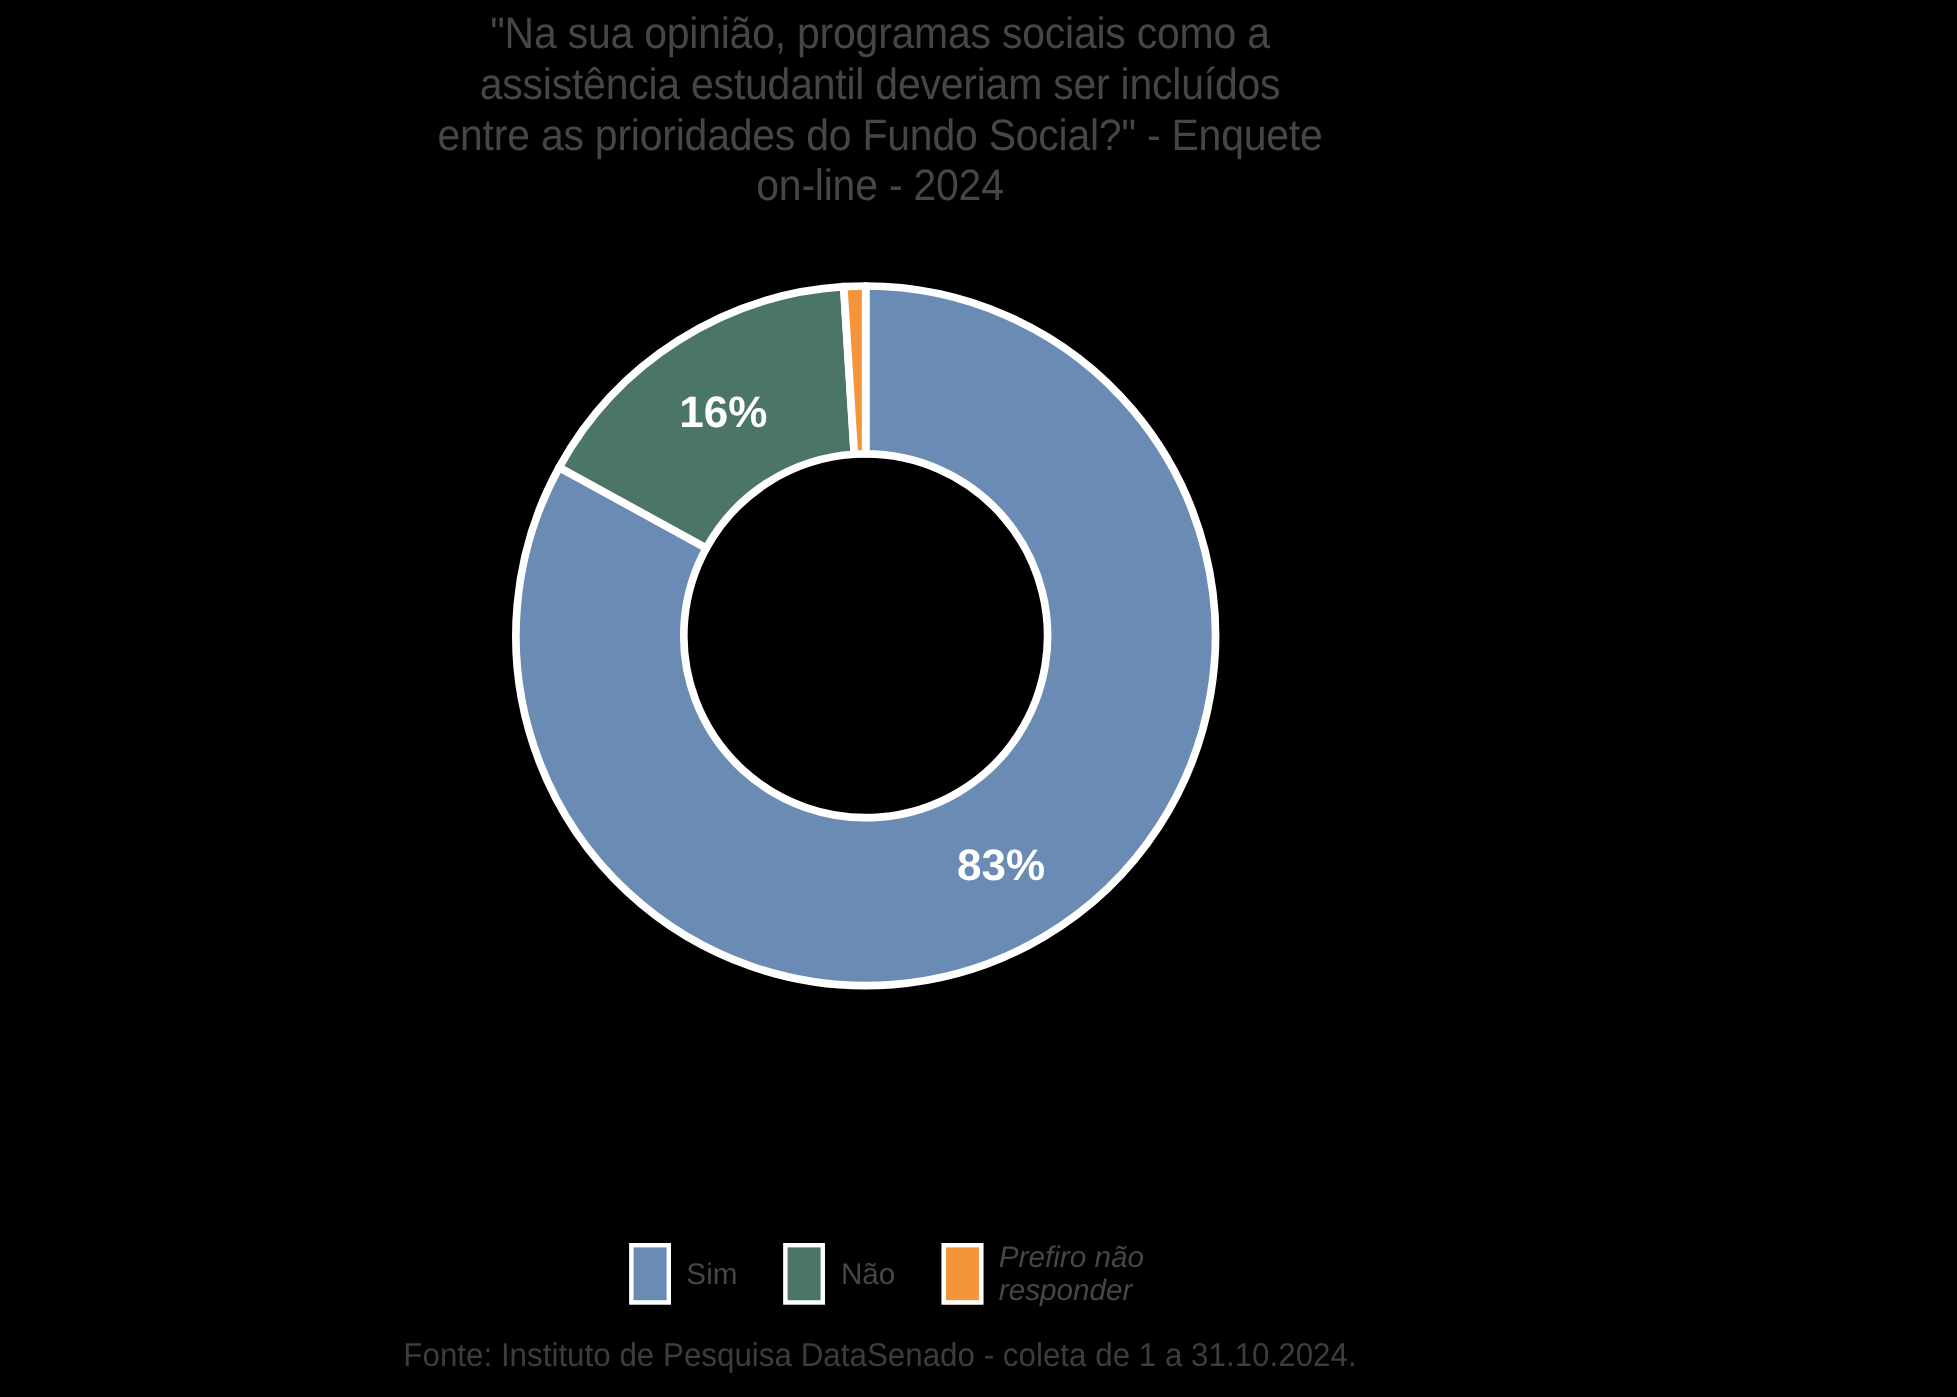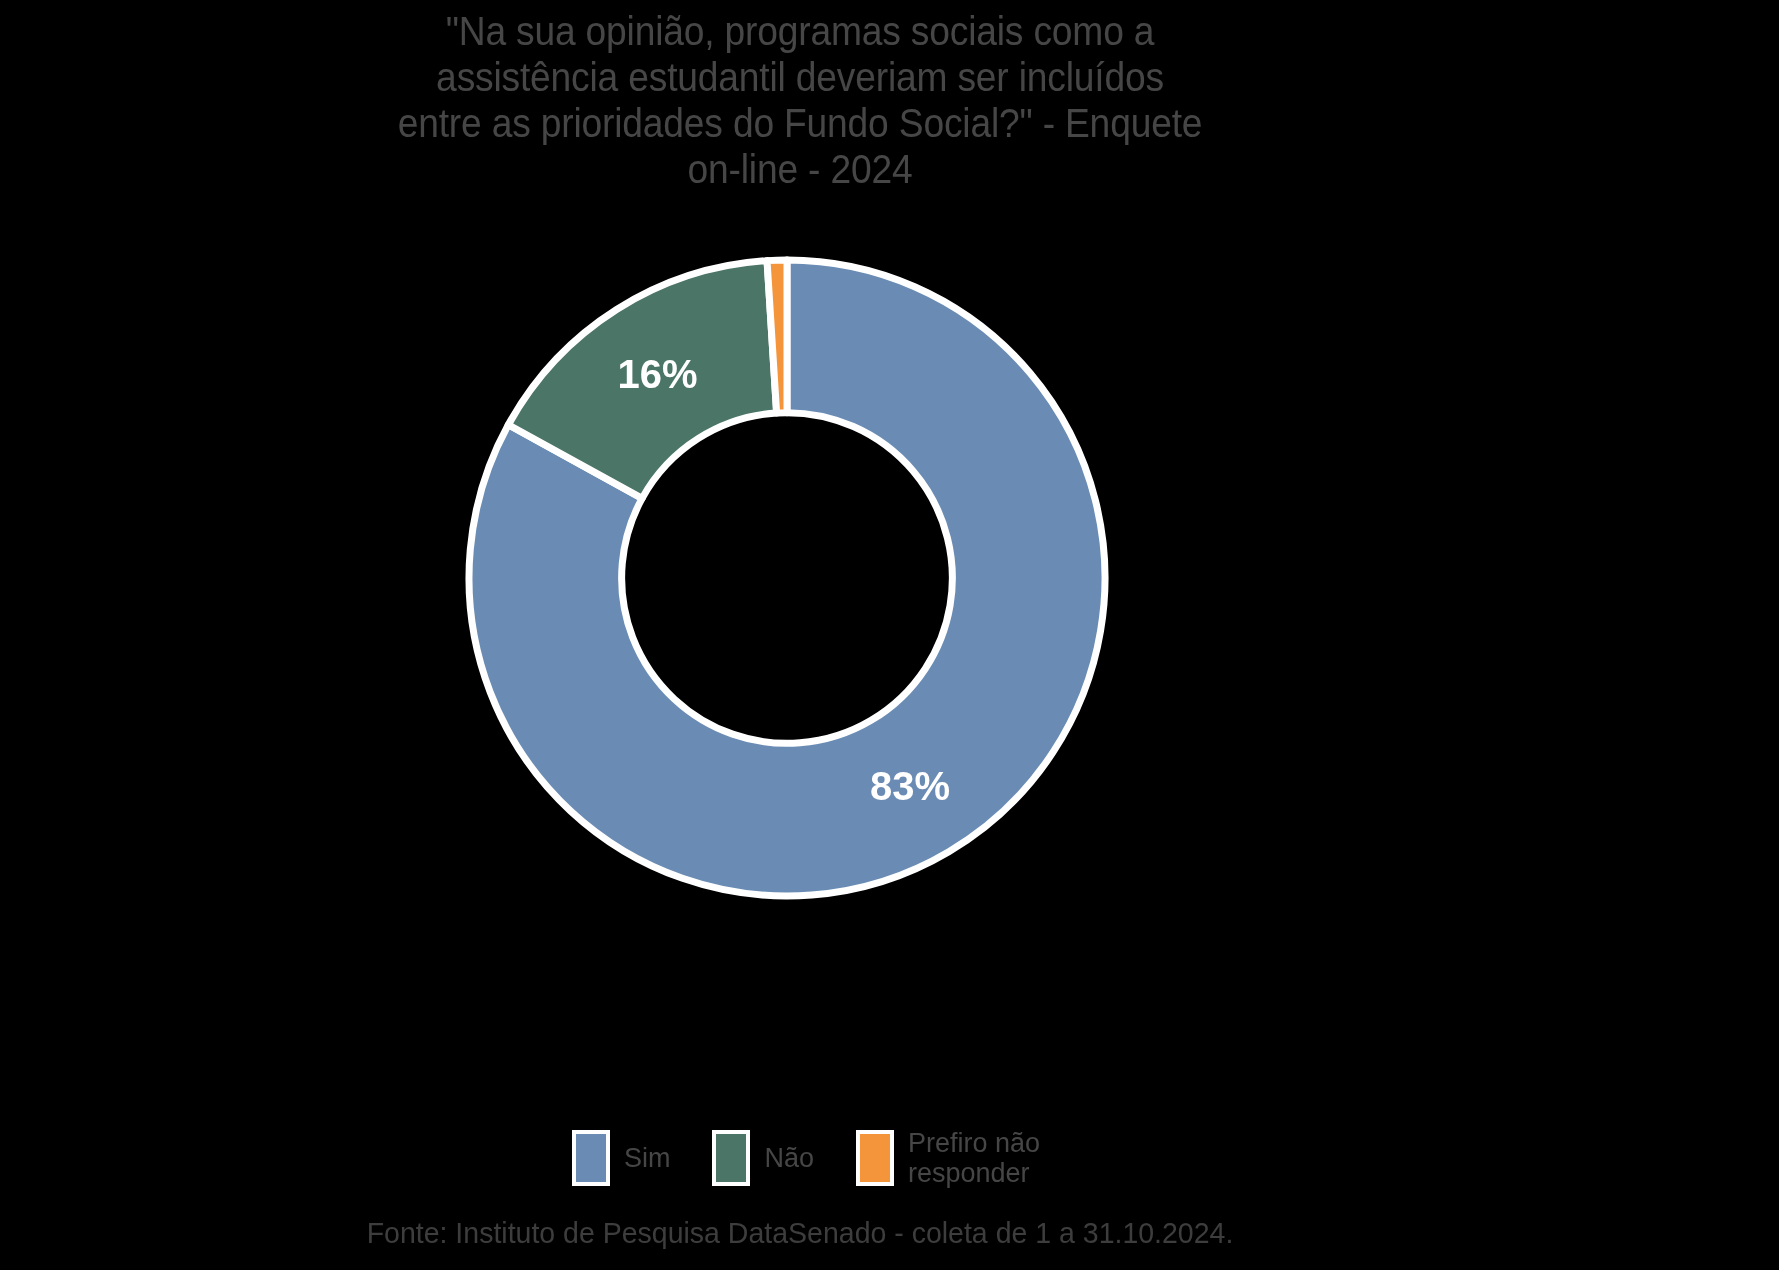--- a/index.html
+++ b/index.html
@@ -69,21 +69,21 @@
     justify-content: center;
     gap: 0px;
   }
   .legend-item {
     display: flex;
     flex-direction: row;
     align-items: center;
     margin-right: 30px;
     padding-left: 12px;
   }
-  .legend-item:last-child { margin-right: 0; }
+  .legend-item:last-child { margin-right: 0; font-style: italic; }
   .legend-swatch {
     width: 30px;
     height: 48px;
     border: 4px solid #ffffff;
     box-sizing: content-box;
     flex: 0 0 auto;
   }
   .legend-label {
     margin-left: 14px;
     color: #464646;

